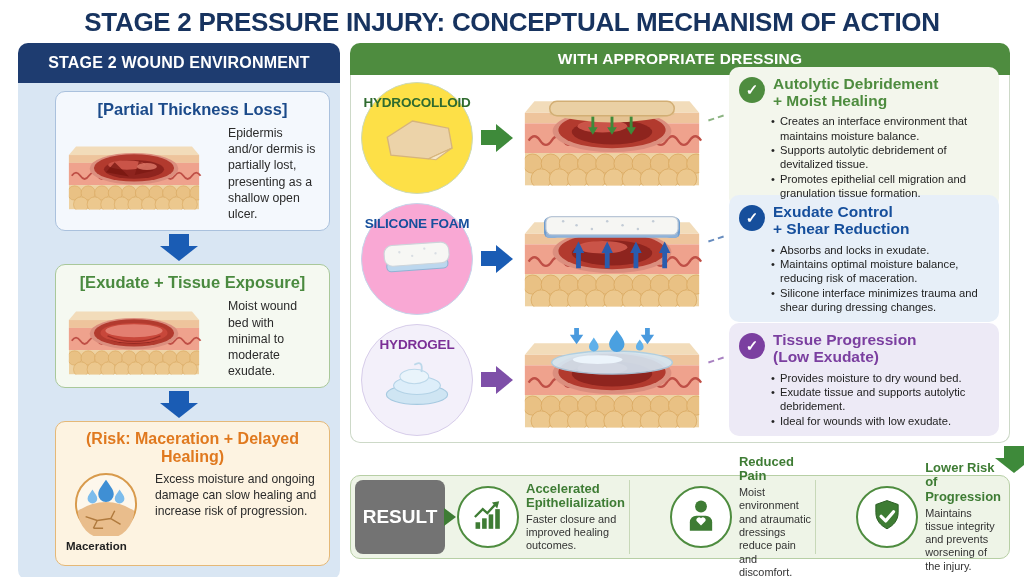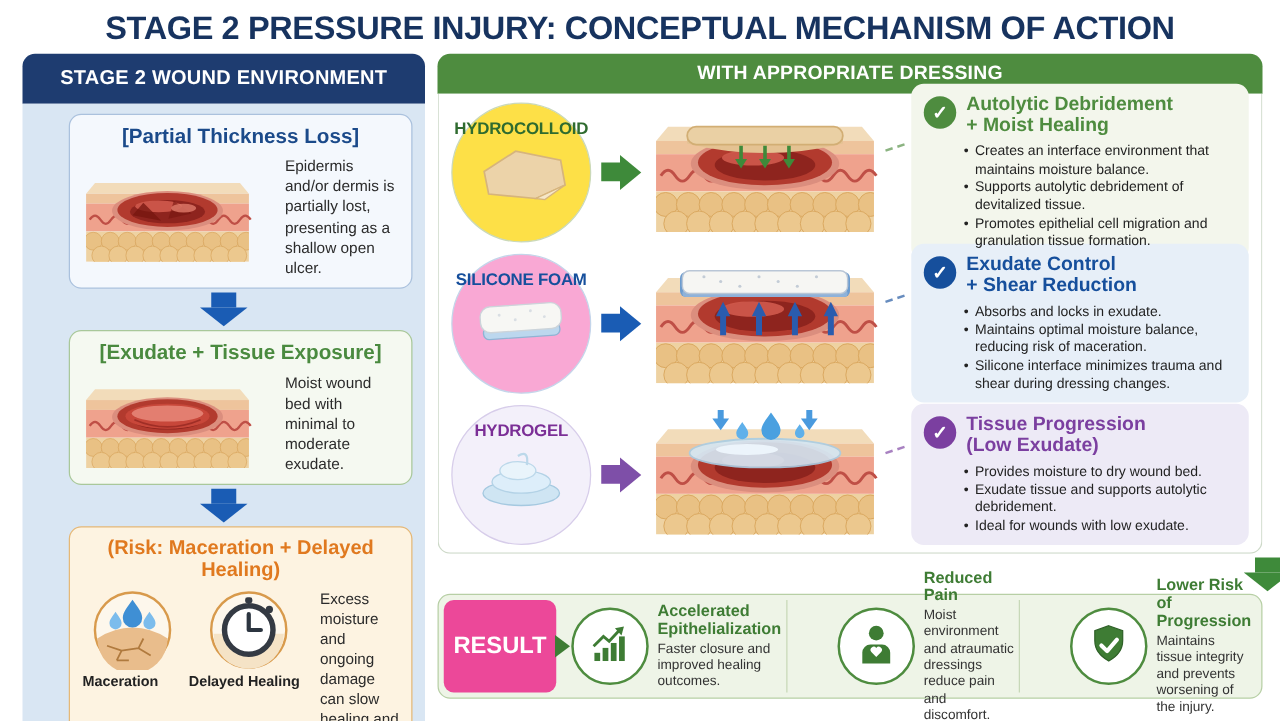--- a/index.html
+++ b/index.html
@@ -62,21 +62,21 @@
   .ck-green{background:#4e8c3f;}.ck-blue{background:#164f9c;}.ck-purple{background:#7b3fa0;}
   .db-title{font-weight:bold;font-size:15.5px;line-height:1.12;}
   .ti-green{color:#4e8c3f;}.ti-blue{color:#164f9c;}.ti-purple{color:#7b3fa0;}
   .db-bullets{margin:5px 0 0 32px;padding:0;list-style:none;font-size:11.2px;color:#222;line-height:1.28;}
   .db-bullets li{position:relative;padding-left:9px;}
   .db-bullets li::before{content:"\2022";position:absolute;left:0;}
   .result-arrow{position:relative;left:calc(54% - 22px);margin:3px 0 2px;}
 
   
   .result{background:#eef4e7;border:1.5px solid #b7cfa5;border-radius:10px;display:flex;align-items:center;height:84px;box-sizing:border-box;padding:4px;}
-  .result-label{position:relative;background:#ec4899;color:#fff;font-weight:bold;font-size:19px;border-radius:8px;height:100%;width:90px;flex:none;display:flex;align-items:center;justify-content:center;}
+  .result-label{position:relative;background:#737373;color:#fff;font-weight:bold;font-size:19px;border-radius:8px;height:100%;width:90px;flex:none;display:flex;align-items:center;justify-content:center;}
   .result-label::after{content:"";position:absolute;right:-11px;top:50%;transform:translateY(-50%);border-top:9px solid transparent;border-bottom:9px solid transparent;border-left:12px solid #3e7c34;}
   .ritem{flex:1;display:flex;align-items:center;gap:7px;padding:0 4px 0 12px;height:100%;box-sizing:border-box;}
   .ritem + .ritem{border-left:1.5px solid #c7d8b8;padding-left:40px;}
   .rcircle{width:58px;height:58px;border-radius:50%;background:#fff;border:2px solid #4e8c3f;flex:none;display:flex;align-items:center;justify-content:center;}
   .rcircle svg{width:42px;height:42px;}
   .rtitle{color:#3e7c34;font-weight:bold;font-size:13px;line-height:1.12;margin-bottom:2px;}
   .rdesc{font-size:10.9px;color:#333;line-height:1.22;}
 </style>
 </head>
 <body>
@@ -205,31 +205,20 @@
               <svg viewBox="0 0 66 66">
                   <circle cx="33" cy="33" r="31" fill="#fdf7ec" stroke="#d89a4c" stroke-width="2"></circle>
                   <path d="M4 40 a29 29 0 0 0 58 0 q-14 -9 -29 -9 t-29 9 Z" fill="#e9bd8c"></path>
                   <path d="M12 46 l12 4 M24 50 l-4 8 M24 50 l14 -2 M38 48 l10 6 M38 48 l4 -8 M20 58 h10" stroke="#b07a3e" stroke-width="1.5" fill="none"></path>
                   <path d="M33 8 C37 14 41 18 41 23 a8 8 0 1 1 -16 0 C25 18 29 14 33 8 Z" fill="#3f8fd4"></path>
                   <path d="M19 18 C21.5 22 24 24.5 24 27.5 a5 5 0 1 1 -10 0 C14 24.5 16.5 22 19 18 Z" fill="#7cbcec"></path>
                   <path d="M47 18 C49.5 22 52 24.5 52 27.5 a5 5 0 1 1 -10 0 C42 24.5 44.5 22 47 18 Z" fill="#7cbcec"></path>
                 </svg>
               <div class="risk-label">Maceration</div>
             </div>
-            <div class="risk-col c2">
-              <svg viewBox="0 0 66 66">
-                  <circle cx="33" cy="33" r="31" fill="#fdf7ec" stroke="#d89a4c" stroke-width="2"></circle>
-                  <path d="M4 36 a29 29 0 0 0 58 0 Z" fill="#f5e3c6"></path>
-                  <circle cx="33" cy="33" r="20" fill="#fff" stroke="#343a43" stroke-width="4.5"></circle>
-                  <path d="M33 33 V20 M33 33 h10" stroke="#2c3540" stroke-width="3.5" stroke-linecap="round" fill="none"></path>
-                  <rect x="30" y="6" width="6" height="5" rx="2" fill="#343a43"></rect>
-                  <circle cx="50" cy="16" r="3" fill="#343a43"></circle>
-                </svg>
-              <div class="risk-label">Delayed Healing</div>
-            </div>
             <div class="risk-desc">Excess moisture and ongoing damage can slow healing and increase risk of progression.</div>
           </div>
         </div>
 
       </div>
     </section>
 
     <div class="right-col">
       <section>
         <div class="rp-header">WITH APPROPRIATE DRESSING</div>

